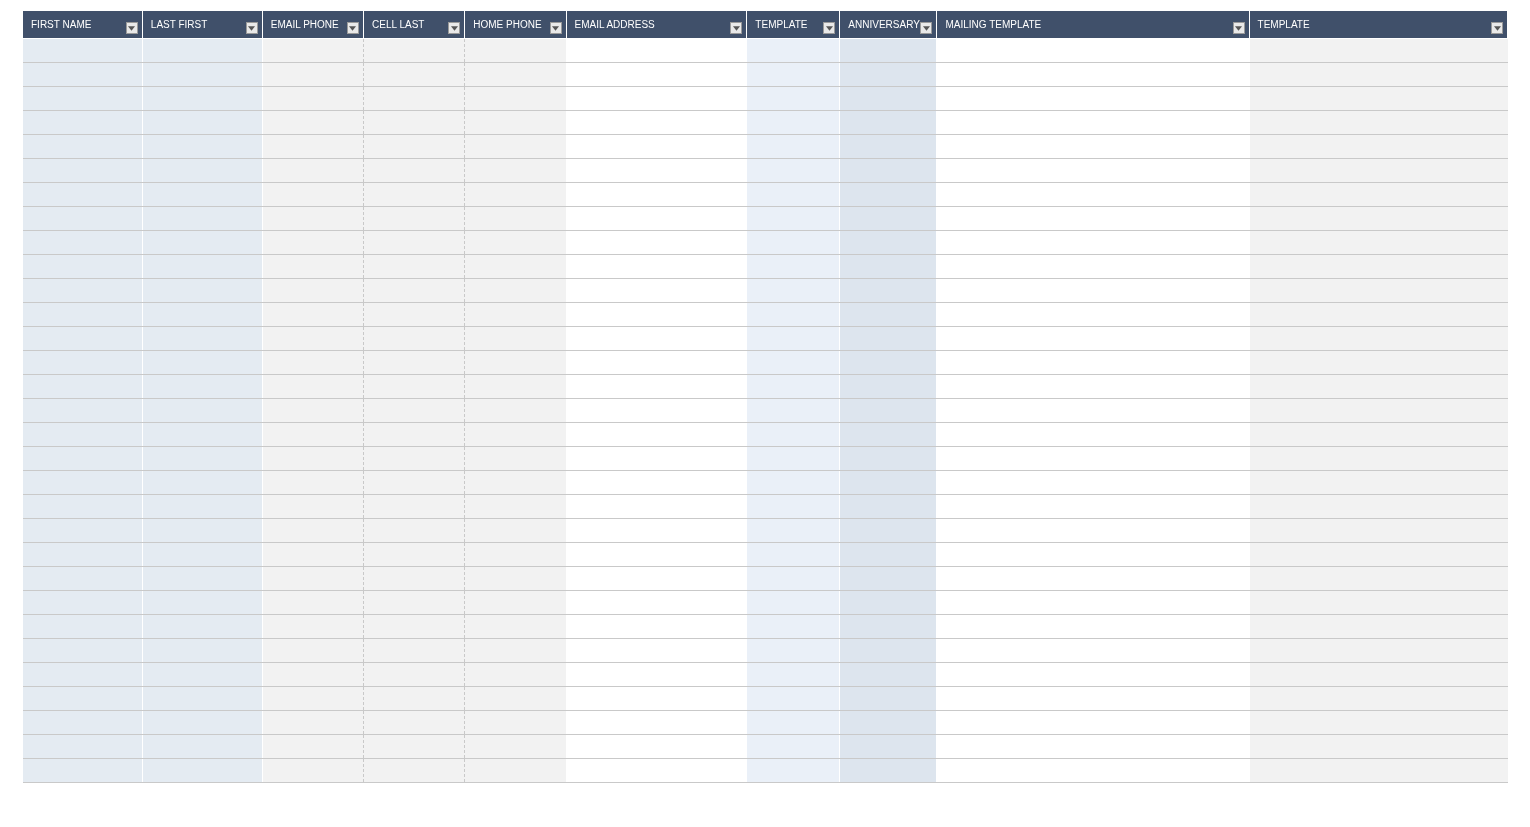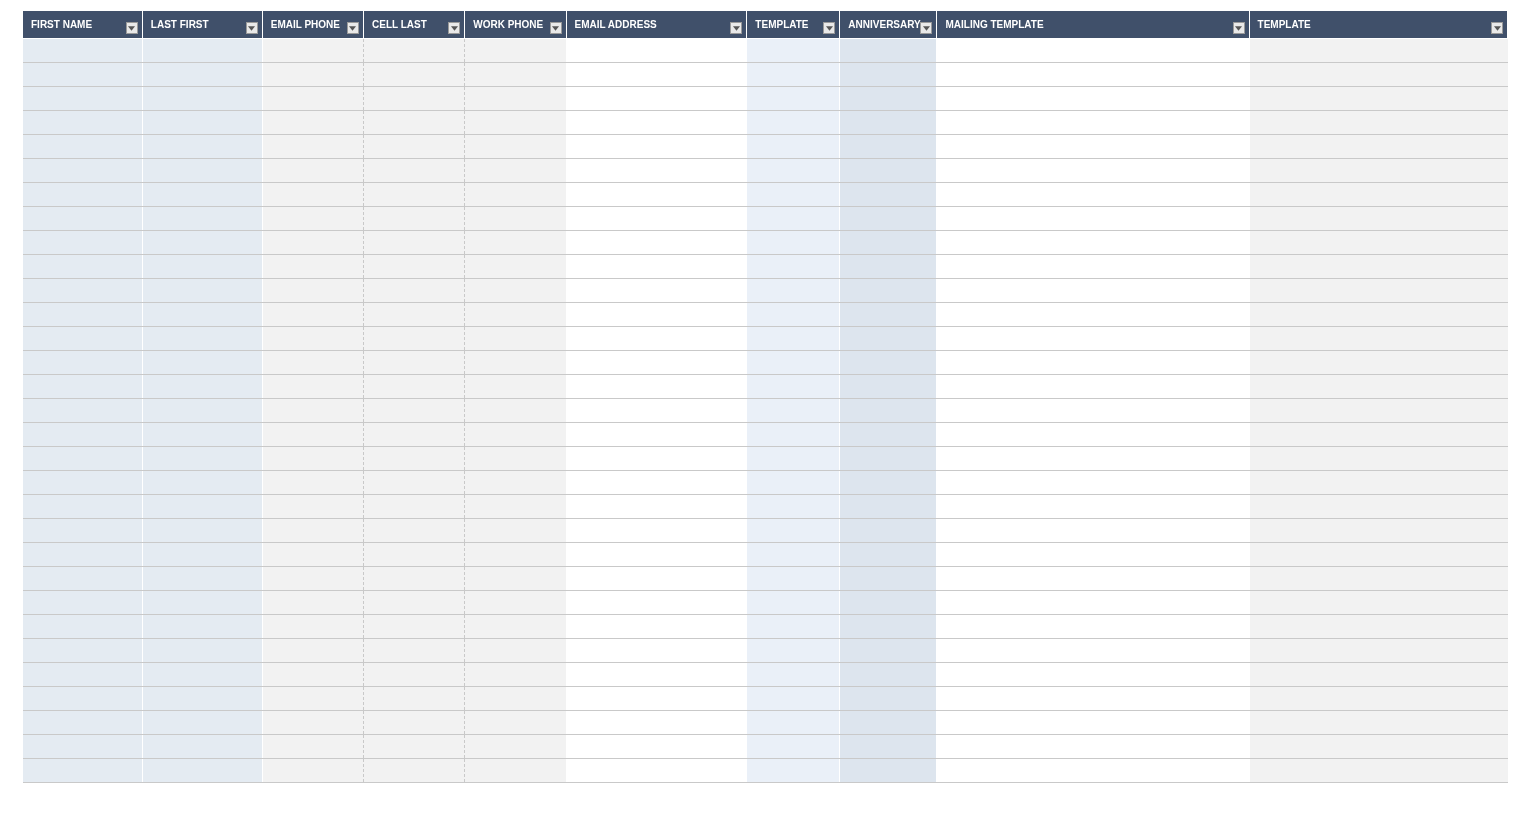--- a/index.html
+++ b/index.html
@@ -22,21 +22,21 @@
   }
   table.grid {
     border-collapse: collapse;
     width: 100%;
     table-layout: fixed;
   }
   table.grid th {
     background: #40506a;
     color: #ffffff;
     font-size: 10px;
-    font-weight: 700;
+    font-weight: 400;
     text-align: left;
     padding: 5px 18px 5px 8px;
     border: 1px solid #ffffff;
     position: relative;
     height: 28px;
     line-height: 1.1;
     vertical-align: middle;
   }
   table.grid th .filter {
     position: absolute;
@@ -131,21 +131,21 @@
         </th>
         <th>
           <span>CELL LAST</span>
           <span class="filter">
             <svg viewBox="0 0 8 5">
                 <polygon points="0,0 8,0 4,5" fill="#555"></polygon>
               </svg>
           </span>
         </th>
         <th>
-          <span>WORK PHONE</span>
+          <span>HOME PHONE</span>
           <span class="filter">
             <svg viewBox="0 0 8 5">
                 <polygon points="0,0 8,0 4,5" fill="#555"></polygon>
               </svg>
           </span>
         </th>
         <th>
           <span>EMAIL ADDRESS</span>
           <span class="filter">
             <svg viewBox="0 0 8 5">

